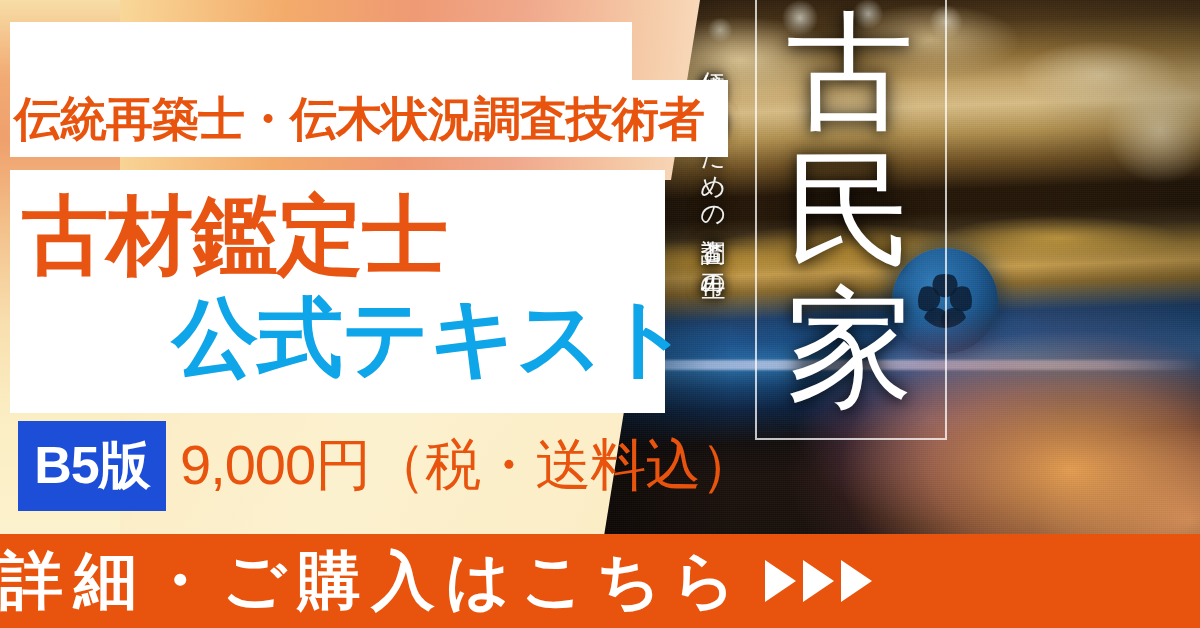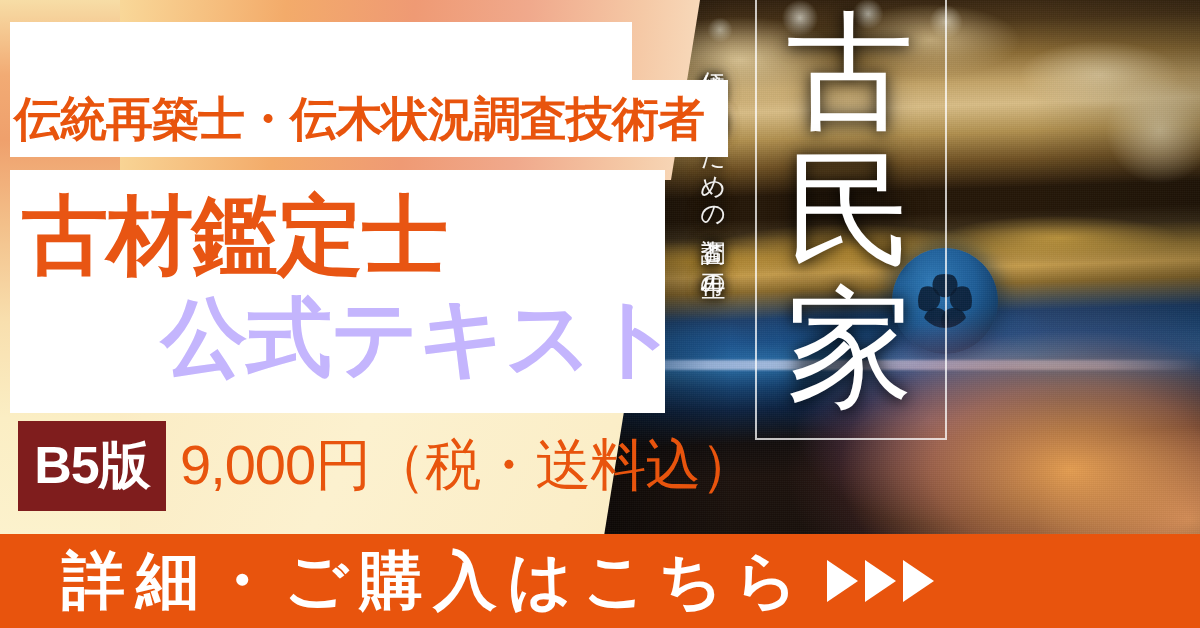--- a/index.html
+++ b/index.html
@@ -154,49 +154,48 @@
     white-space:nowrap;
   }
 
   .head1{
     position:absolute;left:22px;top:186px;width:640px;height:100px;
     display:flex;align-items:center;
     color:#e85513;font-size:86px;font-weight:bold;letter-spacing:-1px;
     white-space:nowrap;
   }
   .head2{
-    position:absolute;left:161px;top:288px;width:640px;height:100px;
-    display:flex;align-items:center;
-    color:#c4b5fd;font-size:86px;font-weight:bold;letter-spacing:-1px;
+    position:absolute;left:172px;top:288px;width:640px;height:100px;
+    display:flex;align-items:center;
+    color:#0ea5e9;font-size:86px;font-weight:bold;letter-spacing:-1px;
     white-space:nowrap;
   }
 
   
   .badge{
     position:absolute;left:18px;top:421px;width:148px;height:90px;
-    background:#7f1d1d;
+    background:#1d4ed8;
     display:flex;align-items:center;justify-content:center;
     color:#fff;font-size:52px;font-weight:bold;letter-spacing:-1px;
     box-sizing:border-box;
   }
   .price{
     position:absolute;left:180px;top:421px;height:90px;
     display:flex;align-items:center;
     color:#e8540d;font-size:56px;letter-spacing:-1px;
     white-space:nowrap;
   }
 
   
   .cta{
     position:absolute;left:0;top:534px;width:1200px;height:94px;
     background:#e8540d;
     display:flex;align-items:center;
   }
   .cta-text{
-    margin-left:62px;
     color:#fff;font-size:63px;font-weight:bold;letter-spacing:11px;
     white-space:nowrap;
   }
   .cta-arrows{
     margin-left:18px;display:flex;align-items:center;gap:7px;
   }
   .arrow{
     width:0;height:0;
     border-top:21px solid transparent;
     border-bottom:21px solid transparent;

